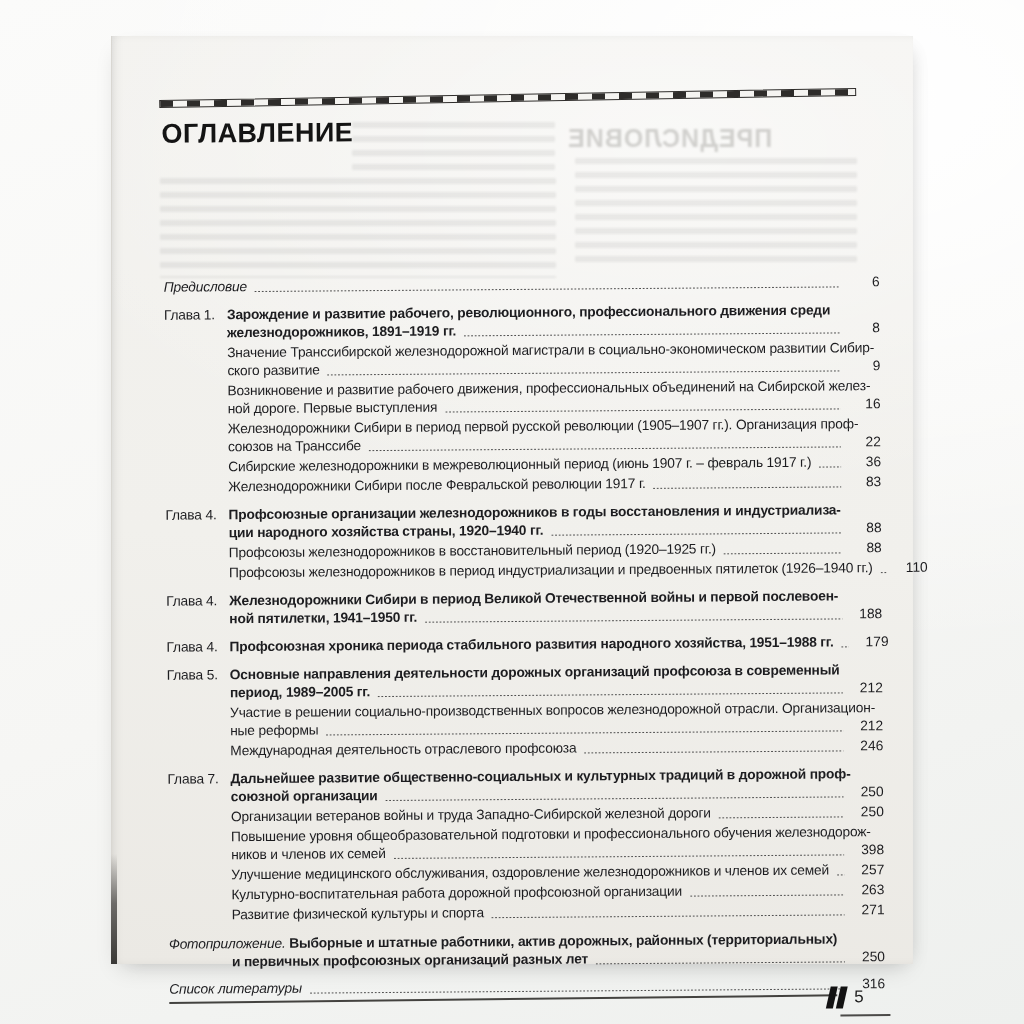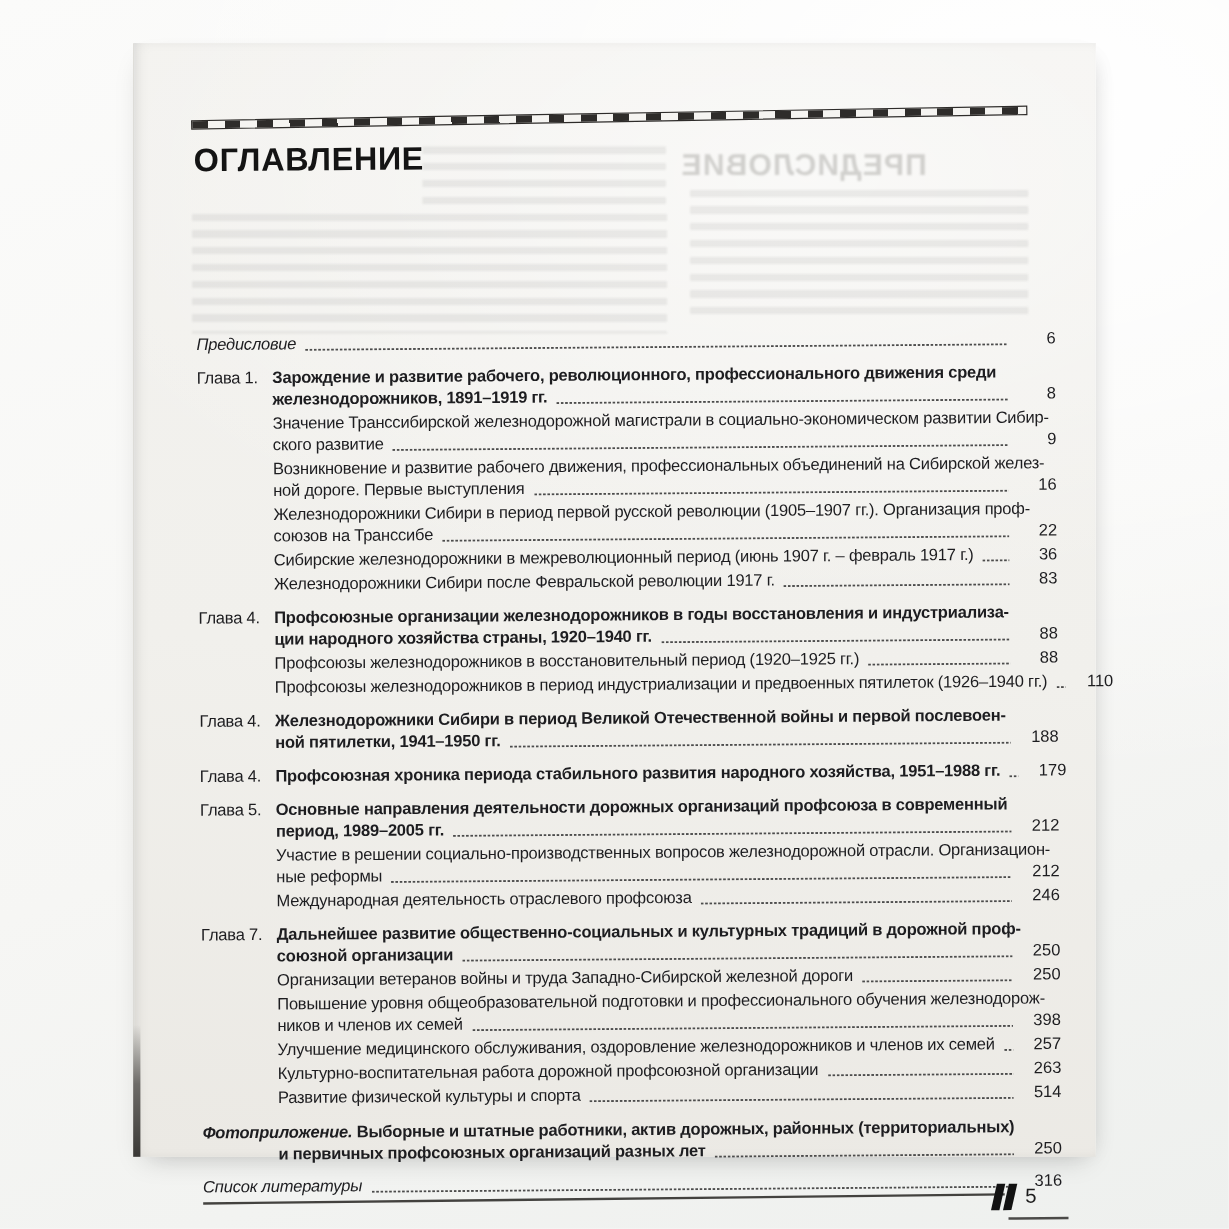--- a/index.html
+++ b/index.html
@@ -56,21 +56,21 @@
   
   .toc{position:absolute;left:53px;right:32px;top:240px;color:#1d1d20;}
   .entry{position:relative;margin-top:2px;font-size:13.8px;line-height:18px;letter-spacing:-0.2px;}
   .entry.chapter{padding-left:63px;margin-top:10px;font-weight:bold;}
   .entry.chapter .prefix{position:absolute;left:0;top:0;font-weight:normal;}
   .entry.sub{padding-left:63px;font-weight:normal;}
   .entry.front{font-style:italic;margin-top:9px;}
   .entry.front:first-child{margin-top:0;}
   .entry.photo{padding-left:63px;margin-top:11px;font-weight:bold;}
   .entry.photo .line.first{text-indent:-63px;}
-  .prefix-inline{font-style:italic;font-weight:bold;}
+  .prefix-inline{font-style:italic;font-weight:normal;}
   .line{white-space:nowrap;}
   .line.last{display:flex;align-items:baseline;}
   .line.last .txt{flex:0 0 auto;}
   .leader{
     flex:1 1 auto;min-width:8px;height:3px;align-self:flex-end;
     margin:0 14px 3.5px 7px;
     background-image:radial-gradient(circle,#4c4c4c 0.9px,rgba(0,0,0,0) 1.05px);
     background-size:3.6px 3px;background-repeat:repeat-x;background-position:0 bottom;
   }
   .pg{flex:0 0 auto;min-width:26px;text-align:right;font-weight:normal;font-style:normal;letter-spacing:0;}
@@ -256,21 +256,21 @@
           <div class="line first last">
             <span class="txt">Культурно-воспитательная работа дорожной профсоюзной организации</span>
             <span class="leader"></span>
             <span class="pg">263</span>
           </div>
         </div>
         <div class="entry sub">
           <div class="line first last">
             <span class="txt">Развитие физической культуры и спорта</span>
             <span class="leader"></span>
-            <span class="pg">514</span>
+            <span class="pg">271</span>
           </div>
         </div>
         <div class="entry photo">
           <div class="line first"><span class="txt"><span class="prefix-inline">Фотоприложение. </span>Выборные и штатные работники, актив дорожных, районных (территориальных)</span></div>
           <div class="line last">
             <span class="txt">и первичных профсоюзных организаций разных лет</span>
             <span class="leader"></span>
             <span class="pg">250</span>
           </div>
         </div>

